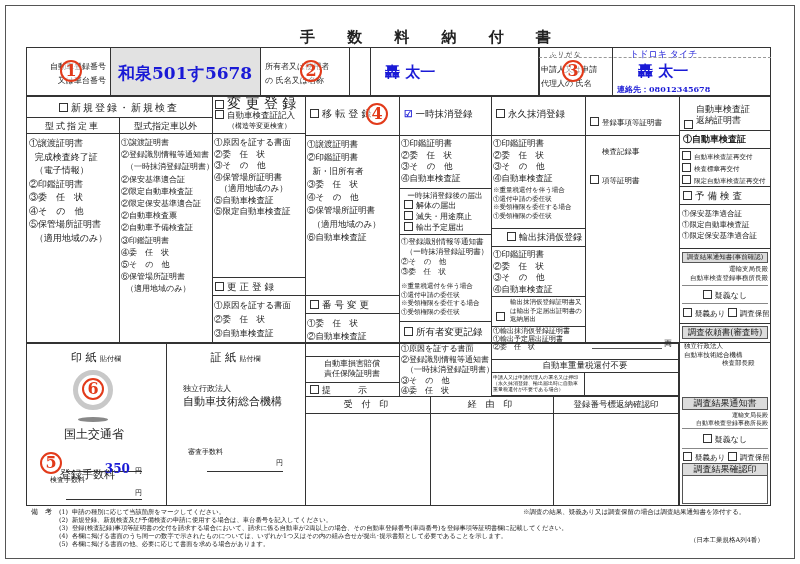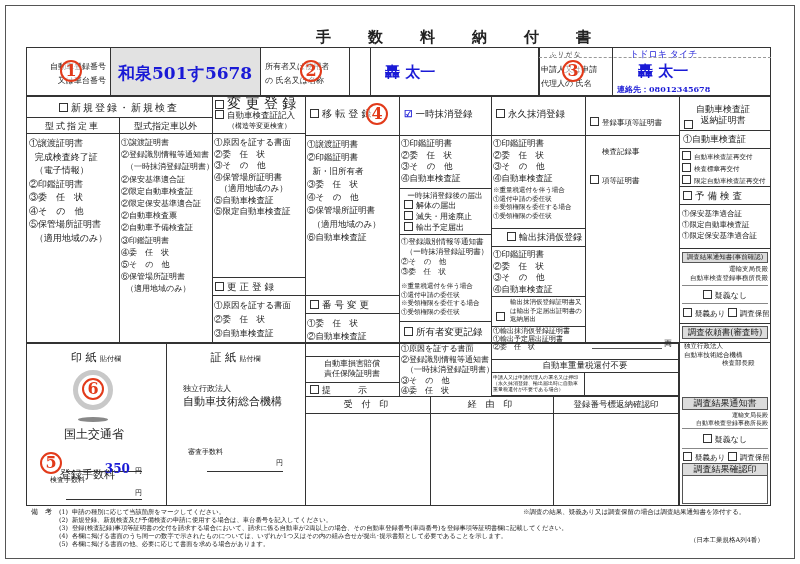--- a/index.html
+++ b/index.html
@@ -3,21 +3,21 @@
 <meta charset="utf-8">
 <style>
   * { box-sizing: border-box; margin: 0; padding: 0; }
   body { width: 800px; height: 564px; background: #ffffff; font-family: "DejaVu Serif", "Liberation Serif", serif; color: #222; overflow: hidden; position: relative; }
   .frame { position: absolute; left: 5px; top: 5px; width: 790px; height: 554px; border: 1px solid #555; }
   .abs { position: absolute; }
   .box { position: absolute; border: 1px solid #333; }
   .t { font-size: 9px; line-height: 11.5px; white-space: pre; color: #222; }
   .ts { font-size: 7px; line-height: 9px; white-space: pre; color: #222; }
   .hdr { font-size: 10px; letter-spacing: 2px; text-align: center; color: #222; }
-  .title { position: absolute; left: 316px; top: 28px; font-size: 15px; letter-spacing: 14px; font-weight: bold; font-family: Liberation Mono, monospace; }
+  .title { position: absolute; left: 300px; top: 28px; font-size: 15px; letter-spacing: 14px; font-weight: bold; font-family: Liberation Sans, sans-serif; }
   .hl { position: absolute; height: 0; border-top: 1px solid #333; }
   .vl { position: absolute; width: 0; border-left: 1px solid #333; }
   .blue { color: #1a1ad6; font-weight: bold; }
   .badge { position: absolute; width: 22px; height: 22px; border: 2px solid #e23a1a; border-radius: 50%; color: #e23a1a; font-weight: bold; font-size: 16px; line-height: 18px; text-align: center; background: rgba(255,255,255,0.55); font-family: "DejaVu Serif", serif; }
   .gray { background: #e2e2e2; }
   .cb { display: inline-block; width: 9px; height: 9px; border: 1px solid #333; vertical-align: -1px; margin-right: 3px; background: #fff; }
   .ghead { background: #dcdcdc; text-align: center; font-size: 8px; border: 1px solid #555; }
   .center { text-align: center; }
   .sans { font-family: "DejaVu Sans", sans-serif; }
 </style>
@@ -115,24 +115,24 @@
 <div class="abs ts sans" style="left:590px;top:98px;font-size:7.5px;line-height:9.5px;">
   <div><span class="cb"></span><span>登録事項等証明書</span></div>
   <div style="padding-left:12px;"><span>検査記録事</span></div>
   <div><span class="cb"></span><span>項等証明書</span></div>
 </div>
 <div class="hl" style="left:585px;top:135px;width:94px;"></div>
 <div class="hl" style="left:592px;top:348px;width:70px;border-top:1px solid #555;"></div>
 <div class="abs t" style="left:664px;top:338px;font-size:8px;">両</div>
 
 <div class="box" style="left:679px;top:96px;width:92px;height:410px;"></div>
-<div class="abs t" style="left:684px;top:104px;font-size:9px;line-height:11px;"><span class="cb" style="vertical-align:-6px;"></span><span style="display:inline-block;text-align:center;">自動車検査証
+<div class="abs t" style="left:684px;top:104px;font-size:9px;line-height:11px;"><span class="cb" style="vertical-align:-6px;"></span><span style="display:inline-block;text-align:left;">自動車検査証
 返納証明書</span></div>
 <div class="hl" style="left:679px;top:130px;width:92px;"></div>
-<div class="abs t" style="left:683px;top:134px;font-size:9px;">①自動車検査証</div>
+<div class="abs t" style="left:683px;top:134px;font-size:9px;font-weight:bold;">①自動車検査証</div>
 <div class="hl" style="left:679px;top:148px;width:92px;"></div>
 <div class="abs" id="reissue" style="left:682px;top:151px;font-size:6.5px;line-height:11px;">
     <div><span class="cb"></span><span>自動車検査証再交付</span></div>
     <div><span class="cb"></span><span>検査標章再交付</span></div>
     <div><span class="cb"></span><span>限定自動車検査証再交付</span></div>
   </div>
 <div class="hl" style="left:679px;top:186px;width:92px;"></div>
 <div class="abs t" style="left:683px;top:190px;font-size:9.5px;"><span class="cb"></span><span>予 備 検 査</span></div>
 <div class="hl" style="left:679px;top:204px;width:92px;"></div>
 <div class="abs t" id="prelim" style="left:682px;top:208px;font-size:7.5px;line-height:11px;"><div><span>①保安基準適合証</span></div><div><span>①限定自動車検査証</span></div><div><span>①限定保安基準適合証</span></div></div>

